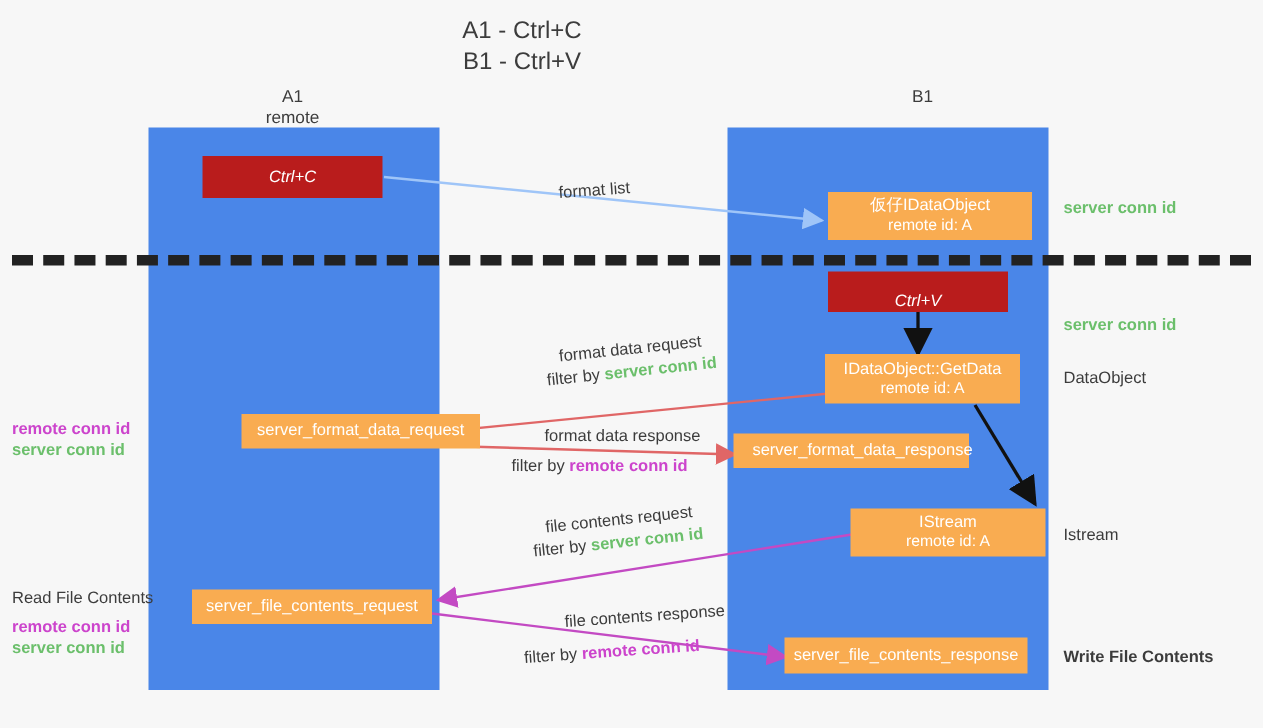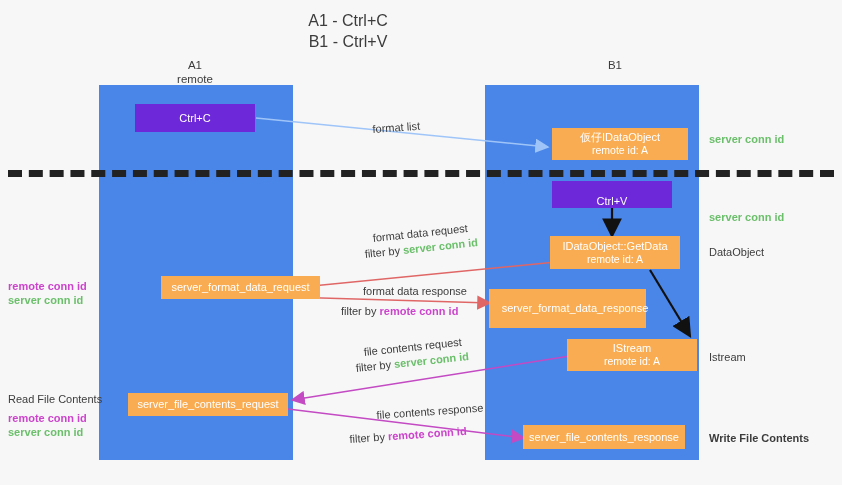--- a/index.html
+++ b/index.html
@@ -30,21 +30,21 @@
     position:absolute;left:8px;top:170px;width:826px;height:0;
     border-top:7px dashed #222222;
   }
 
   
   .box{
     position:absolute;box-sizing:border-box;
     display:flex;flex-direction:column;align-items:center;justify-content:center;
     color:#ffffff;font-size:11px;line-height:13px;text-align:center;
   }
-  .box.green{background:#6d28d9;}
+  .box.green{background:#b91c1c;font-style:italic;}
   .box.orange{background:#f9ac51;}
   .box .l2{font-size:10.5px;}
 
   
   .anno{position:absolute;font-size:11px;line-height:14px;}
   .anno.dark{color:#3c3c3c;}
   .anno.green{color:#6bbf6b;font-weight:bold;}
   .anno.magenta{color:#cc44cc;font-weight:bold;}
 
   
@@ -132,21 +132,21 @@
 
   <div class="box orange" style="left:567px;top:339px;width:130px;height:32px;">
     <span>IStream</span>
     <span class="l2">remote id: A</span>
   </div>
 
   <div class="box orange" style="left:129px;top:276px;width:159px;height:23px;margin-left:32px;">
     <span>server_format_data_request</span>
   </div>
 
-  <div class="box orange" style="left:489px;top:289px;width:157px;height:39px;padding-left:15px;">
+  <div class="box orange" style="left:489px;top:289px;width:157px;height:23px;padding-left:15px;">
     <span>server_format_data_response</span>
   </div>
 
   <div class="box orange" style="left:128px;top:393px;width:160px;height:23px;">
     <span>server_file_contents_request</span>
   </div>
 
   <div class="box orange" style="left:523px;top:425px;width:162px;height:24px;">
     <span>server_file_contents_response</span>
   </div>

